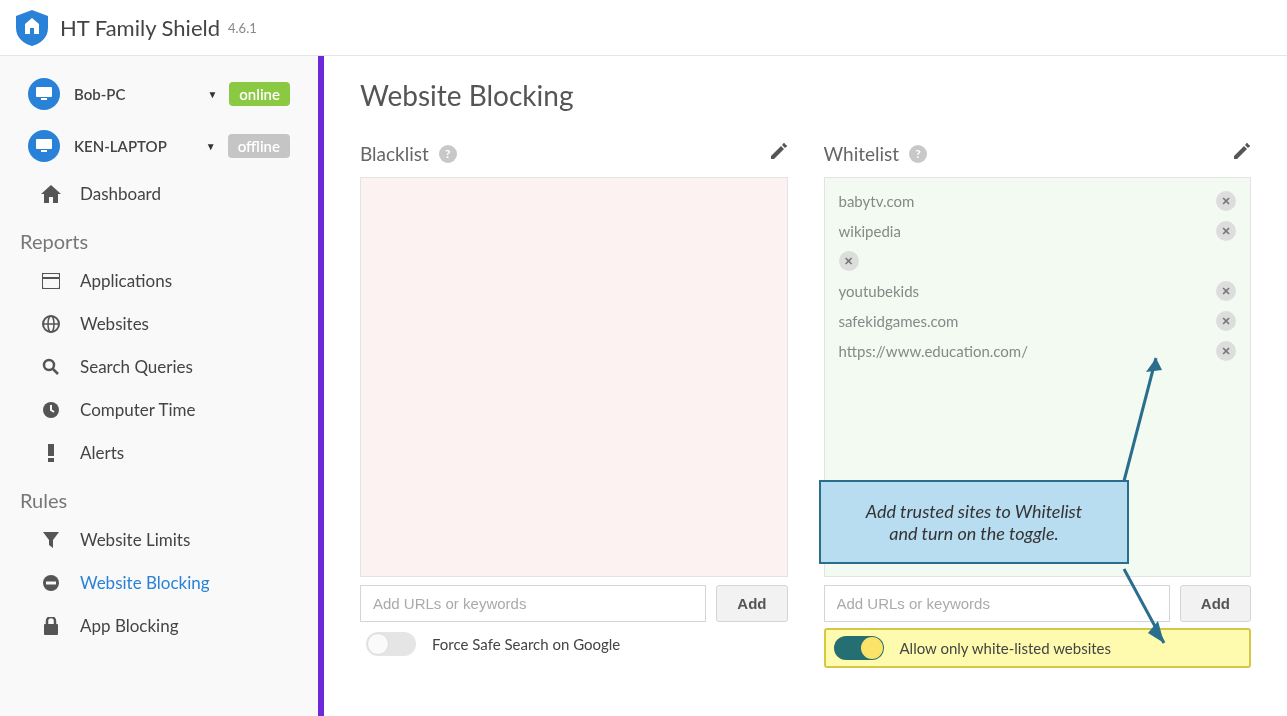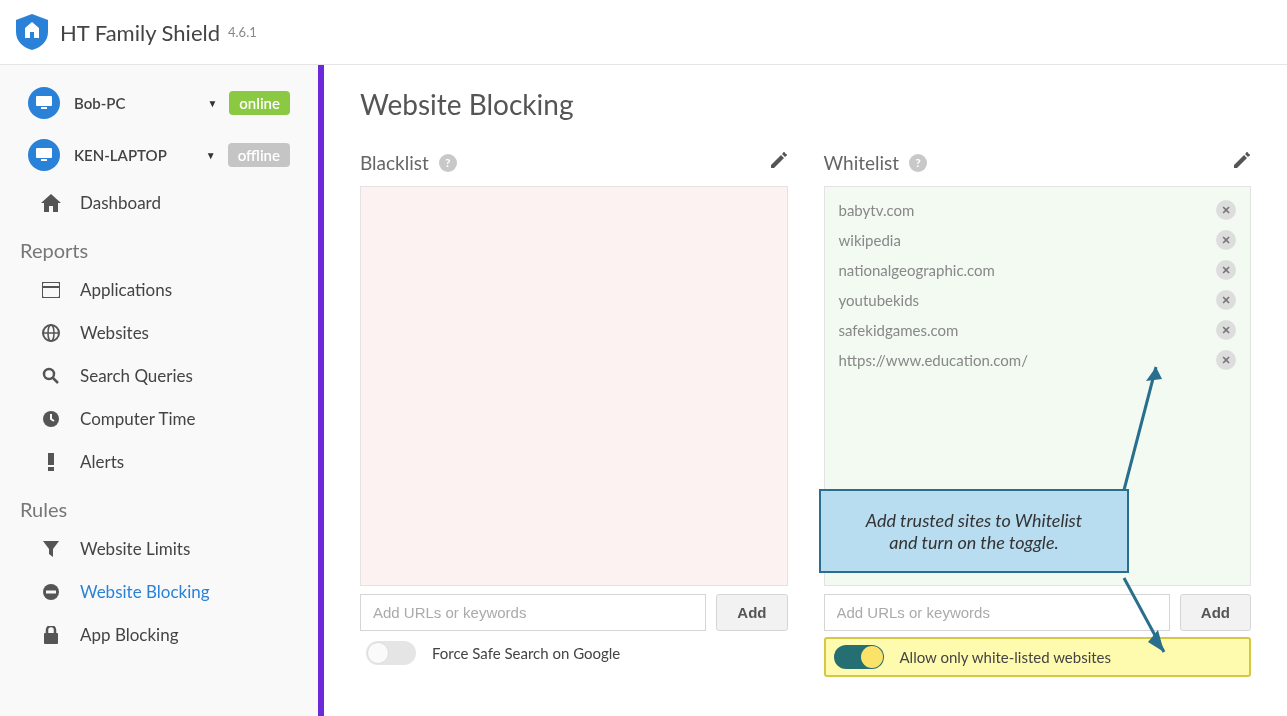--- a/index.html
+++ b/index.html
@@ -1,18 +1,18 @@
 <!DOCTYPE html>
 <html><head>
 <meta charset="utf-8">
 <style>
 * { box-sizing: border-box; margin: 0; padding: 0; }
 body { font-family: -apple-system, BlinkMacSystemFont, "Segoe UI", "Lato", sans-serif; background: #fff; color: #333; width: 1287px; height: 716px; overflow: hidden; }
 
-.header { display: flex; align-items: center; padding: 0 16px; border-bottom: 1px solid #e5e5e5; height: 65px; }
+.header { display: flex; align-items: center; padding: 0 16px; border-bottom: 1px solid #e5e5e5; height: 56px; }
 .logo { width: 32px; height: 36px; margin-right: 12px; }
 .app-title { font-size: 22px; color: #444; font-weight: 400; margin-right: 8px; }
 .app-version { font-size: 13px; color: #888; }
 
 .layout { display: flex; height: calc(100% - 52px); }
 
 .sidebar { width: 324px; background: #f9f9f9; border-right: 6px solid #6d28d9; padding: 12px 8px; overflow-y: auto; }
 .device-row { display: flex; align-items: center; padding: 10px 20px; cursor: pointer; }
 .device-icon { width: 32px; height: 32px; border-radius: 50%; background: #2a82d8; display: flex; align-items: center; justify-content: center; margin-right: 14px; }
 .device-name { flex: 1; font-size: 15px; color: #444; font-weight: 600; }
@@ -230,21 +230,20 @@
         <div class="list-box whitelist-box" id="whitelist-items">
             <div class="list-item">
               <span class="list-item-text">babytv.com</span>
               <span class="remove-btn">✕</span>
             </div>
             <div class="list-item">
               <span class="list-item-text">wikipedia</span>
               <span class="remove-btn">✕</span>
             </div>
             <div class="list-item">
-              <span class="list-item-text">nationalgeographic.com</span>
               <span class="remove-btn">✕</span>
             </div>
             <div class="list-item">
               <span class="list-item-text">youtubekids</span>
               <span class="remove-btn">✕</span>
             </div>
             <div class="list-item">
               <span class="list-item-text">safekidgames.com</span>
               <span class="remove-btn">✕</span>
             </div>

